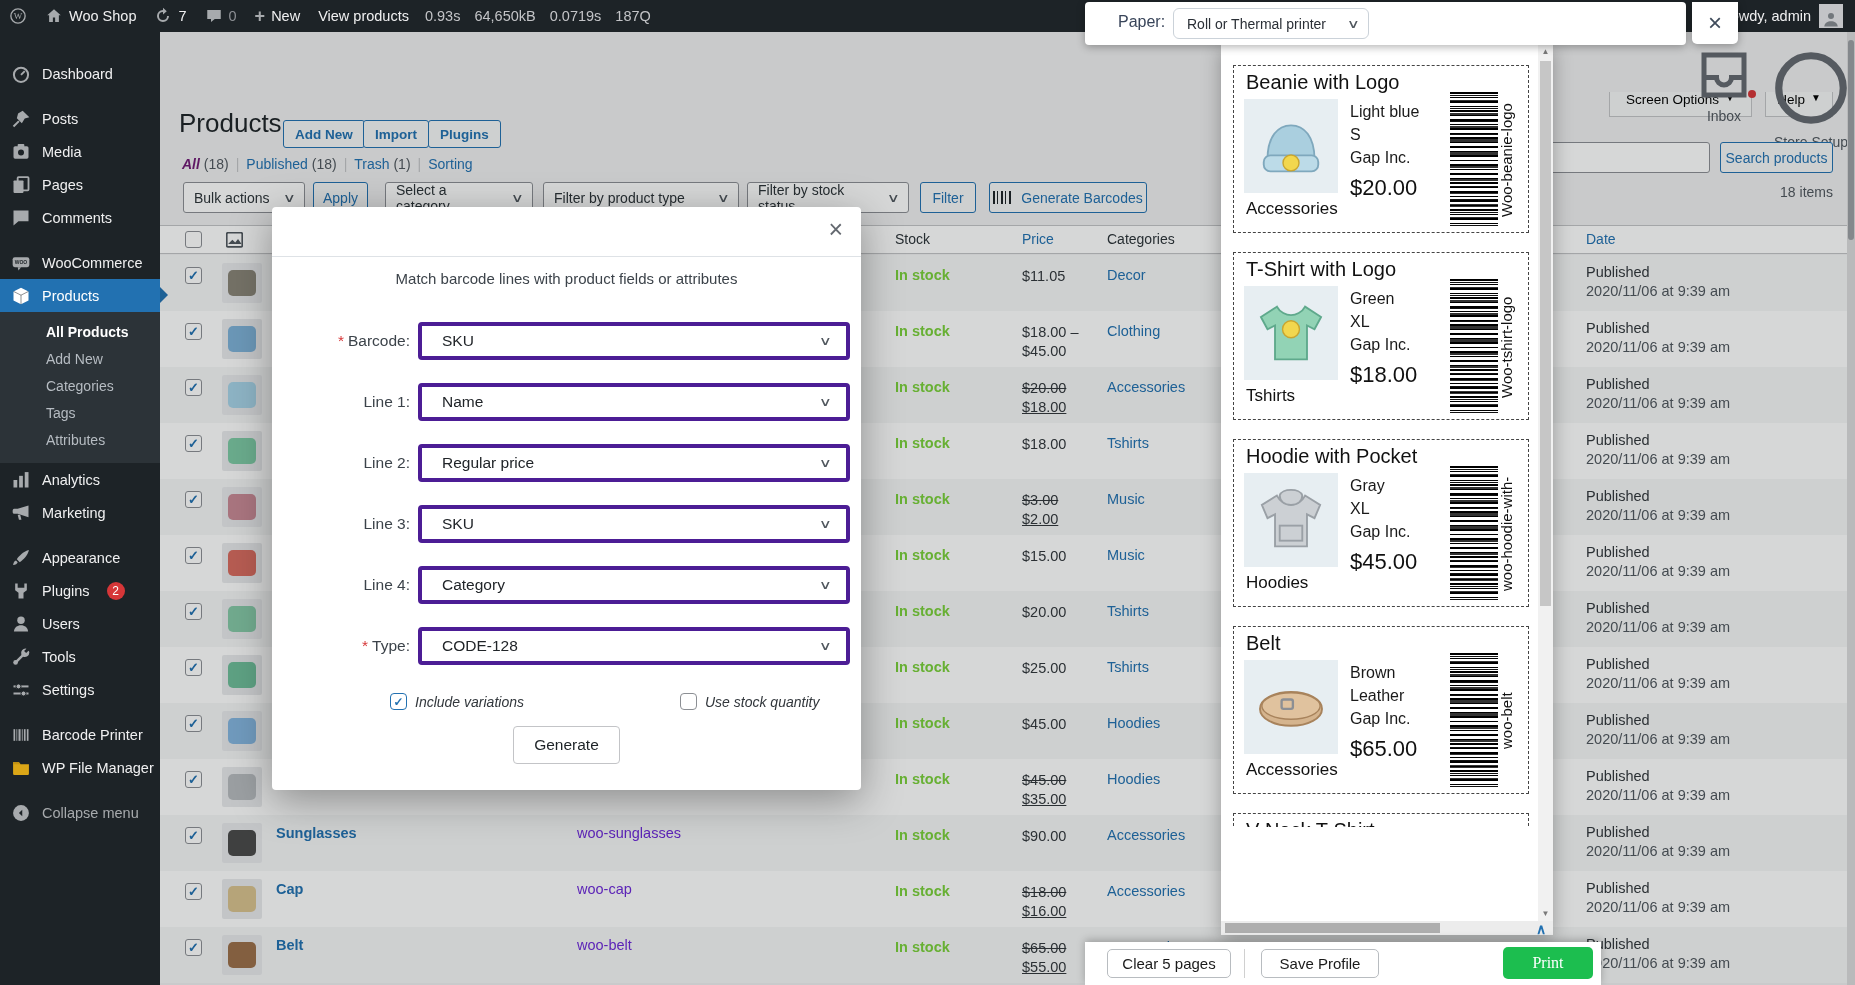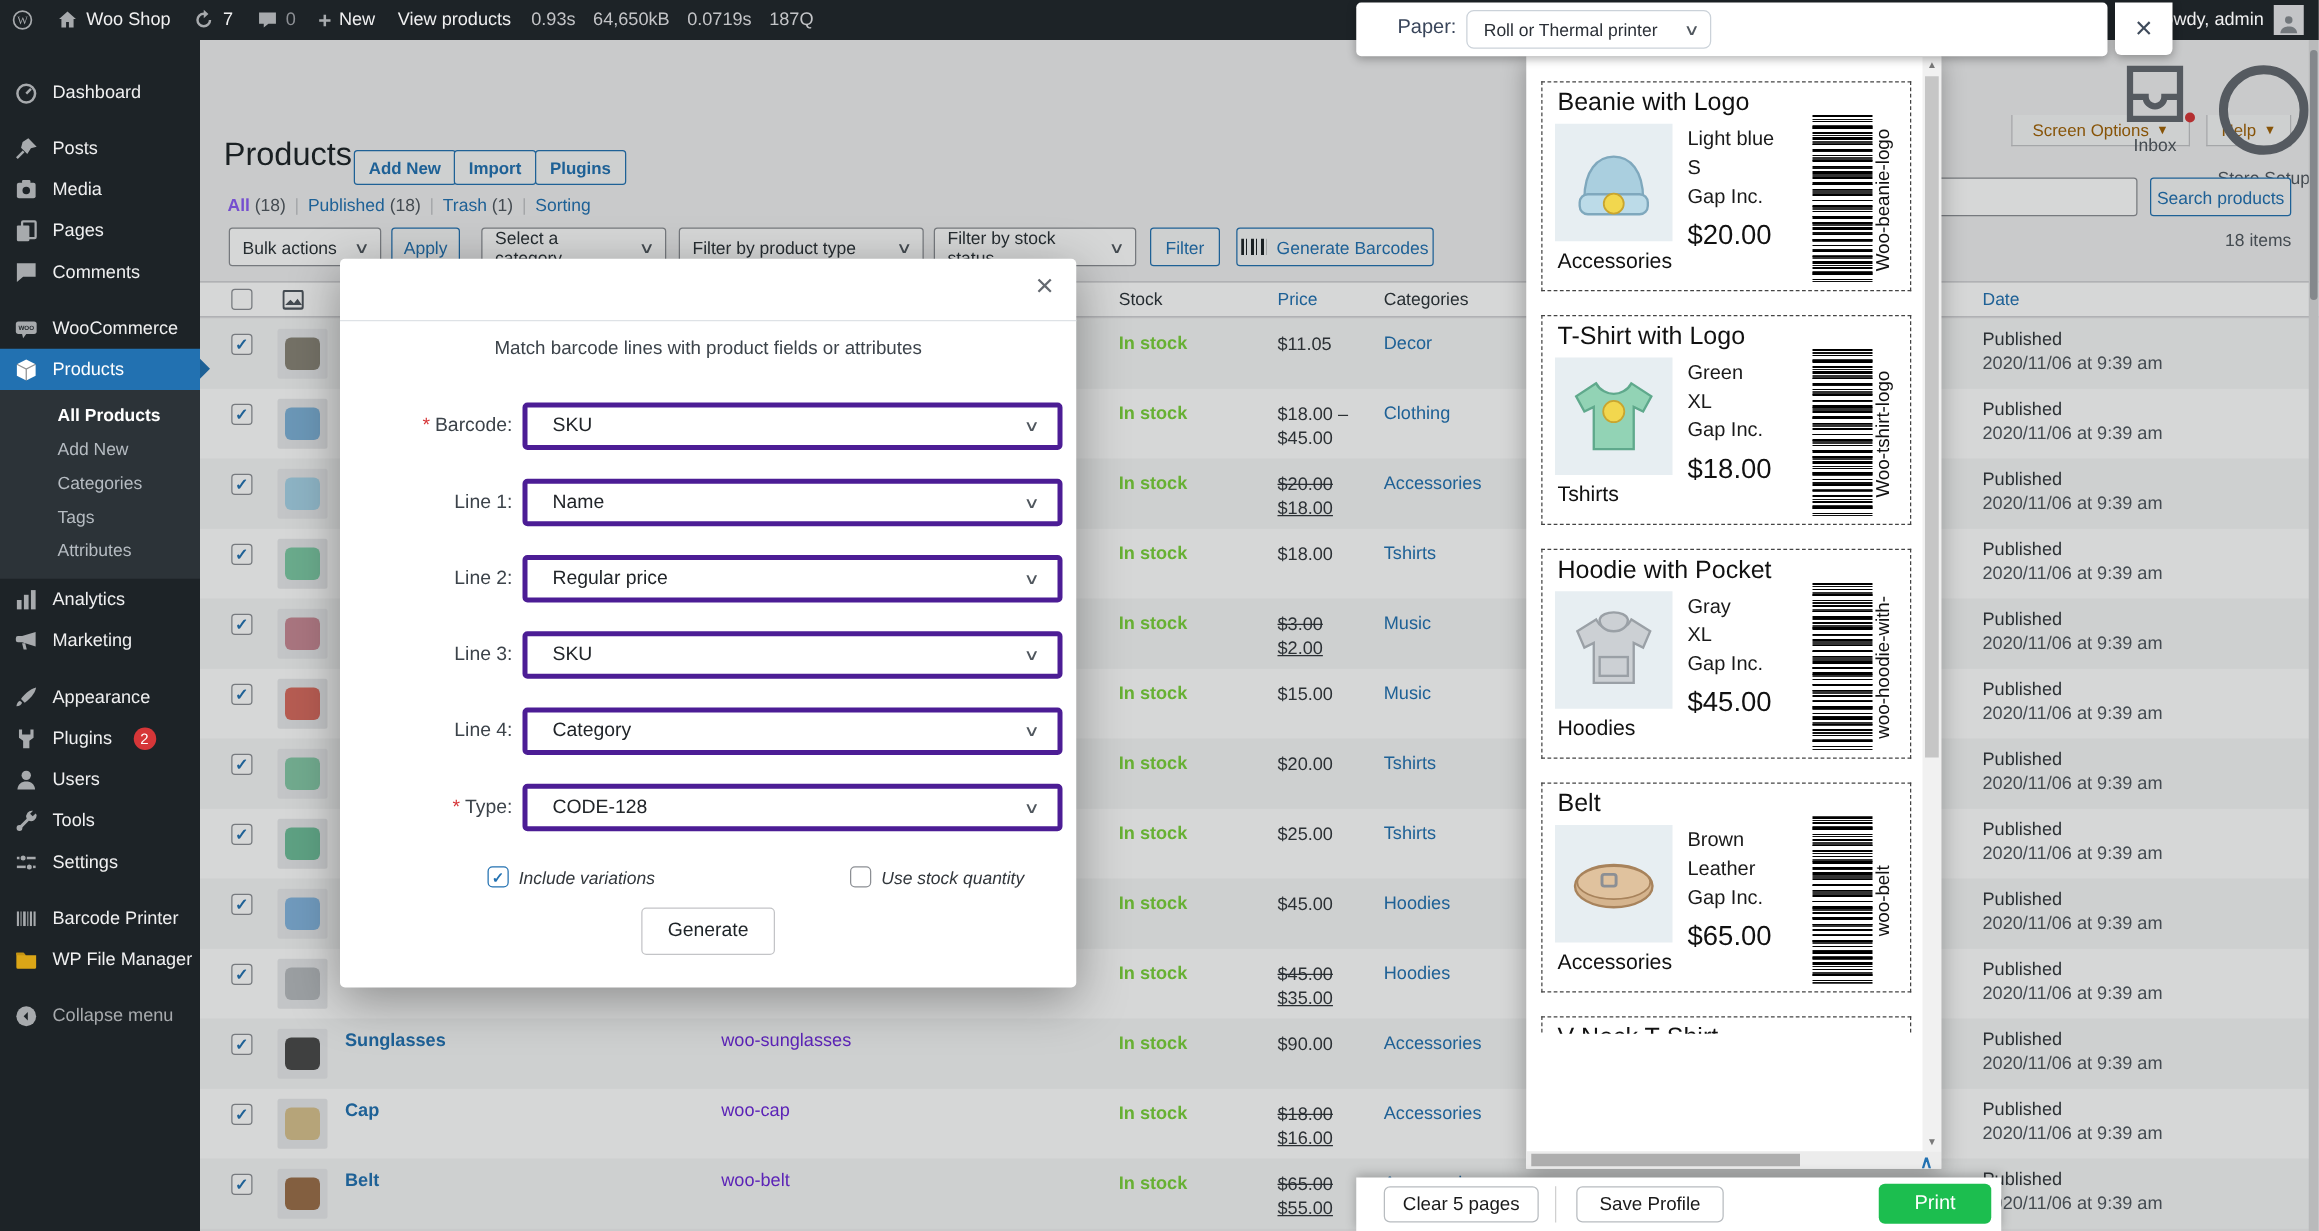--- a/index.html
+++ b/index.html
@@ -35,27 +35,27 @@
   .badge { background:#d63638; color:#fff; border-radius:50%; width:18px; height:18px; font-size:12px;
     display:inline-flex; align-items:center; justify-content:center; margin-left:6px; }
   .collapse-label { color:#a7aaad; }
 
   
   #content { position:absolute; left:160px; top:32px; width:1695px; height:953px; background:#f0f0f1; z-index:1; }
   #crumbbar { position:absolute; left:0; top:0; width:1695px; height:50px; background:#fff; }
   #crumb { position:absolute; left:38px; top:16px; font-size:15px; color:#50575e; }
   #crumb a { color:#2271b1; text-decoration:underline; cursor:pointer; }
   .tabbtn { position:absolute; height:25px; background:#f6f7f7; border:1px solid #c3c4c7; border-top:none;
-    color:#a16207; font-size:13.5px; display:flex; align-items:center; justify-content:center; gap:6px; cursor:pointer; }
+    color:#000000; font-size:13.5px; display:flex; justify-content:center; gap:6px; cursor:pointer; }
   #page-title { position:absolute; left:19px; top:76px; font-size:26px; font-weight:400; color:#1d2327; }
   .title-act { position:absolute; top:88px; height:28px; padding:0 11px; background:#f6f7f7; border:1px solid #2271b1;
     border-radius:3px; color:#2271b1; font-size:13.5px; font-weight:600; display:flex; align-items:center; cursor:pointer; }
   #views { position:absolute; left:22px; top:124px; font-size:14px; color:#646970; }
   #views a { color:#2271b1; text-decoration:none; cursor:pointer; }
-  #views .cur { color:#8b5cf6; font-weight:bold; }
+  #views .cur { color:#701a75; font-weight:bold;font-style:italic; }
   #views .cnt { color:#50575e; }
   #views .sep { color:#c3c4c7; padding:0 7px; }
 
   .wpselect { position:absolute; top:150px; height:31px; background:#fff; border:1px solid #8c8f94; border-radius:3px;
     display:flex; align-items:center; justify-content:space-between; padding:0 10px; font-size:14px; color:#2c3338; cursor:pointer; }
   .chev { color:#50575e; font-size:12px; transform:scaleX(1.5); margin-left:10px; }
   .wpbtn { position:absolute; top:150px; height:31px; background:#f6f7f7; border:1px solid #2271b1; border-radius:3px;
     color:#2271b1; font-size:14px; display:flex; align-items:center; justify-content:center; gap:8px; cursor:pointer; }
   .bc-mini { display:inline-block; width:20px; height:13px; background:
     repeating-linear-gradient(90deg,#1d2327 0 2px,transparent 2px 4px,#1d2327 4px 5px,transparent 5px 8px); }
@@ -739,14 +739,14 @@
     <span class="chev">∨</span>
   </div>
 </div>
 <div id="paper-close">×</div>
 
 <span id="caret-up">∧</span>
 <div id="footerbar">
   <div class="fbtn" style="left:22px; width:124px;">Clear 5 pages</div>
   <div id="fdivider"></div>
   <div class="fbtn" style="left:176px; width:118px;">Save Profile</div>
-  <div id="print-btn" style="background: rgb(28, 190, 79);">Print</div>
+  <div id="print-btn" style="background: rgb(28, 190, 79); font-family: Liberation Serif, serif;">Print</div>
 </div>
 
 </body></html>

